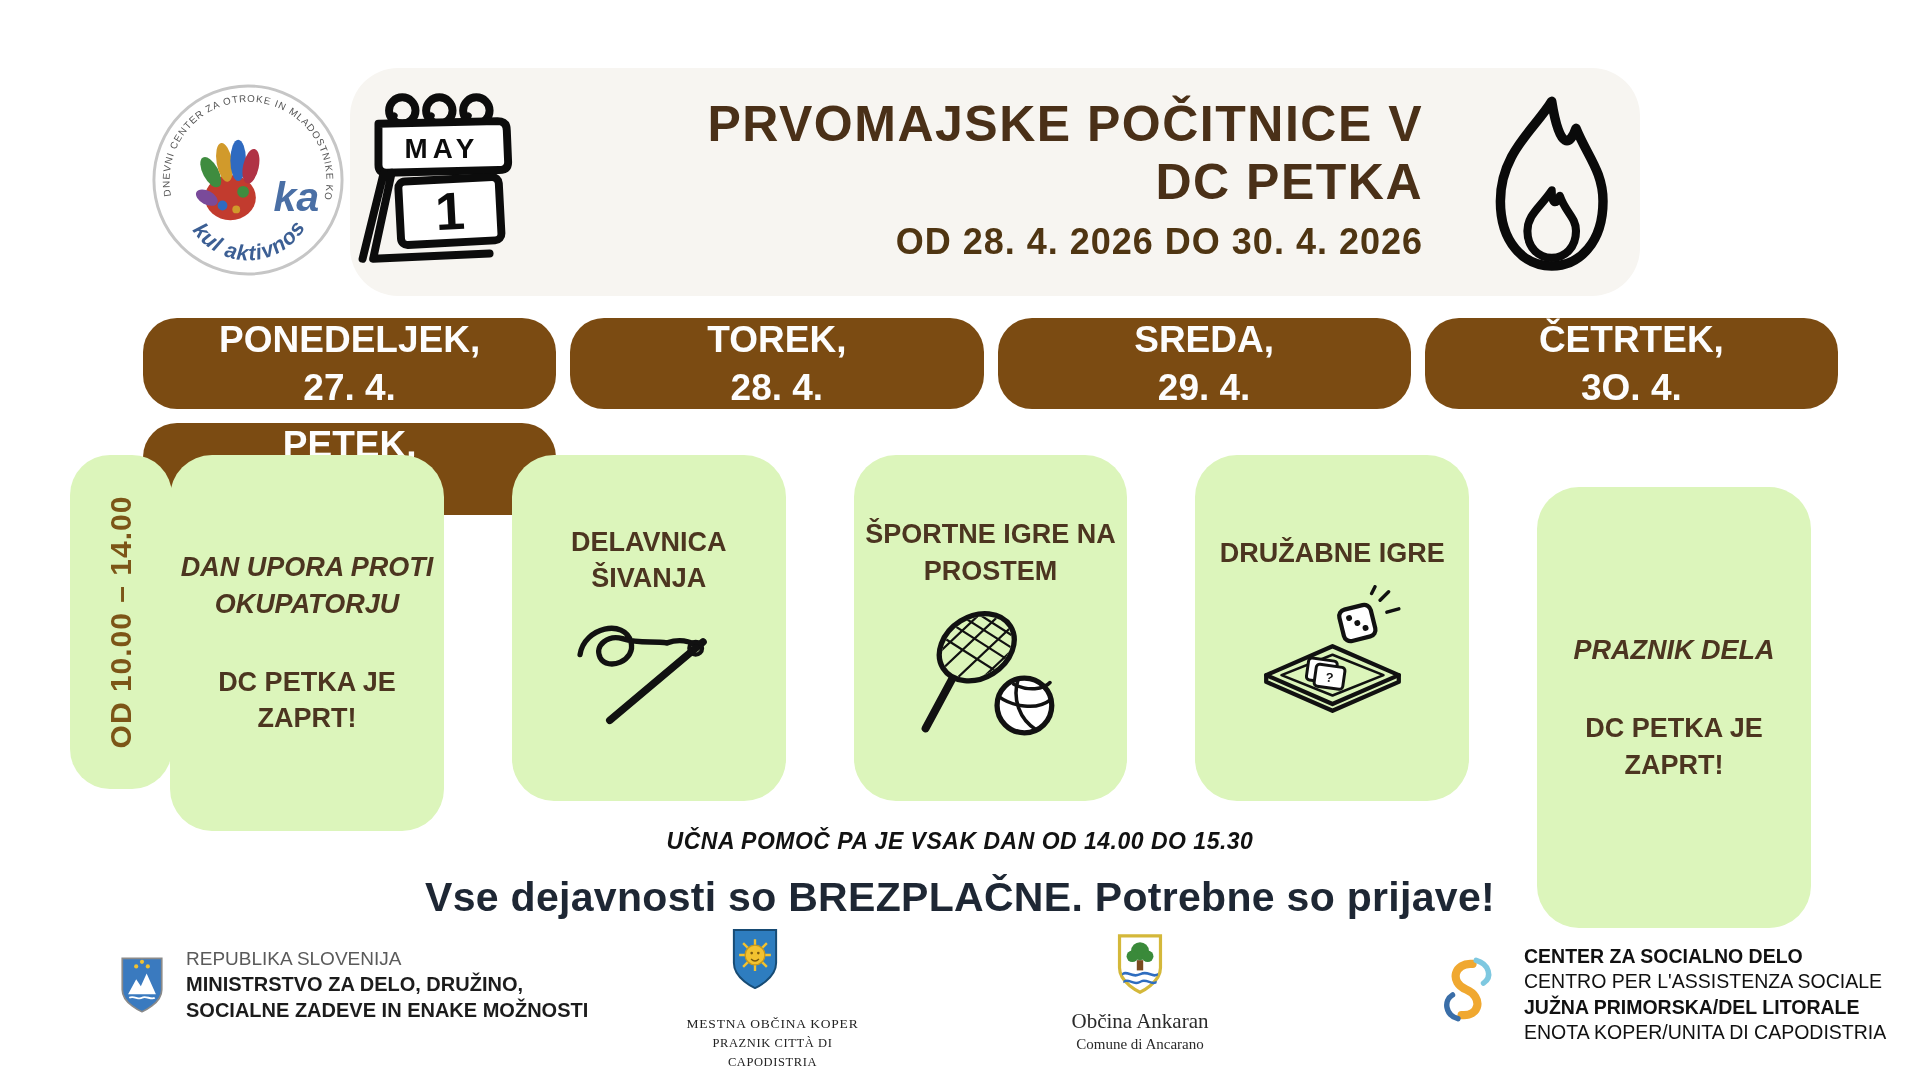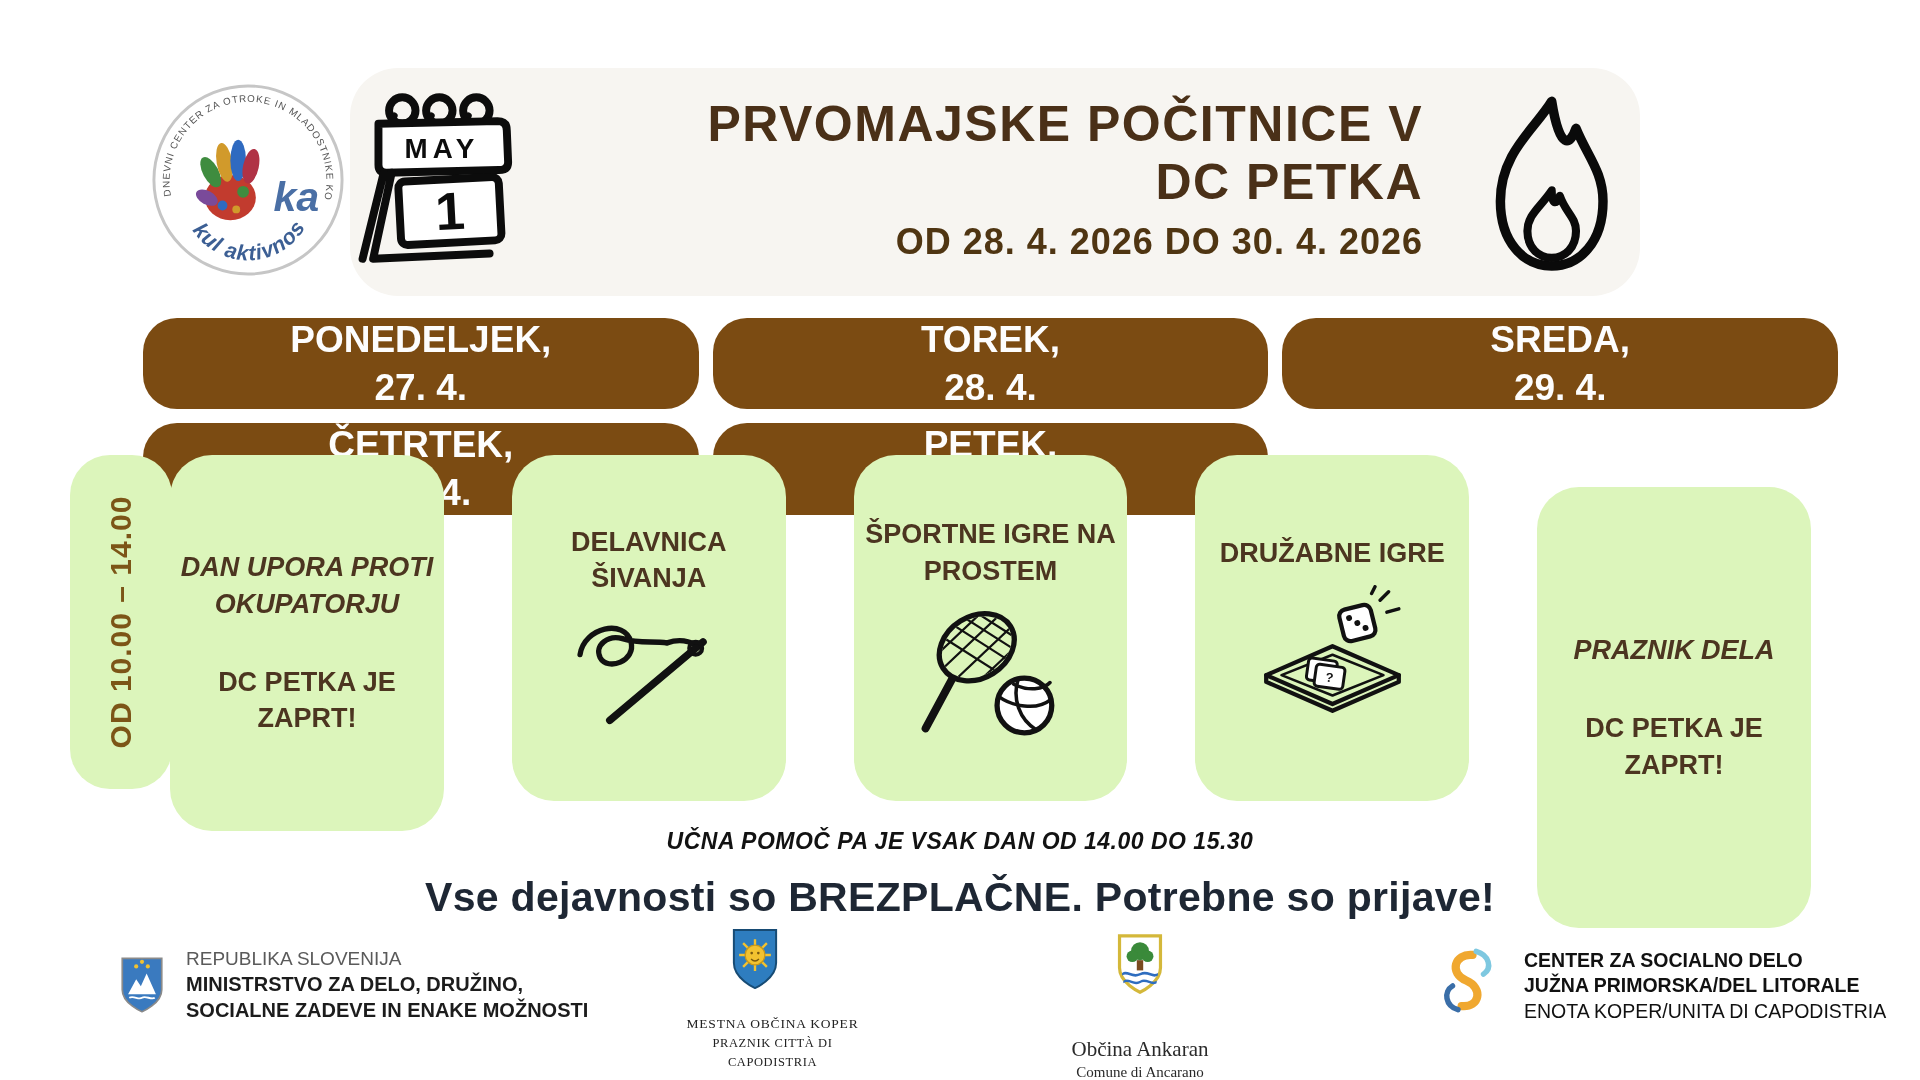--- a/index.html
+++ b/index.html
@@ -9,21 +9,21 @@
   .header-band{position:absolute;left:350px;top:68px;width:1290px;height:228px;
                background:#f7f5f1;border-radius:48px;}
   .logo{position:absolute;left:150px;top:82px;width:196px;height:196px;}
   .calendar{position:absolute;left:352px;top:88px;width:172px;height:188px;}
   .fire{position:absolute;left:1468px;top:76px;width:162px;height:218px;}
   .titleblock{position:absolute;left:563px;top:95px;width:860px;text-align:right;}
   .title{font-size:50px;font-weight:bold;color:#4a3018;letter-spacing:1.5px;line-height:1.16;}
   .subtitle{margin-top:10px;font-size:36px;font-weight:bold;color:#4f3512;letter-spacing:1px;}
   
   .pills{position:absolute;left:143px;top:318px;width:1695px;height:124px;
-         display:grid;grid-template-columns:repeat(3,1fr);gap:14px;}
+         display:grid;grid-template-columns:repeat(4,1fr);gap:14px;}
   .pill{background:#7b4b12;border-radius:34px;color:#fdfdfd;text-align:center;
         display:flex;flex-direction:column;justify-content:center;gap:4px;
         font-size:37px;font-weight:bold;line-height:1.18;}
   
   .timecol{position:absolute;left:70px;top:455px;width:102px;height:334px;background:#dcf5bb;
            border-radius:40px;display:flex;align-items:center;justify-content:center;}
   .timecol span{transform:rotate(-90deg);white-space:nowrap;font-size:30px;font-weight:bold;
                 color:#7c5517;letter-spacing:1px;}
   
   .cards{position:absolute;left:143px;top:455px;width:1695px;
@@ -51,21 +51,21 @@
   .p-ministry .l2,.p-ministry .l3{font-size:20px;font-weight:bold;color:#1c1c1c;}
   .p-col{flex-direction:column;text-align:center;}
   .p-koper{left:645px;top:926px;width:220px;}
   .p-koper .ptext{margin-top:22px;line-height:1.5;font-family:"Liberation Serif","DejaVu Serif",serif;
                   color:#222;margin-left:35px;}
   .p-koper .l1{font-size:13.5px;letter-spacing:.8px;}
   .p-koper .l2{font-size:12.5px;letter-spacing:.6px;}
   .p-ankaran{left:1030px;top:932px;width:220px;}
   .p-ankaran .ptext{margin-top:12px;font-family:"Liberation Serif","DejaVu Serif",serif;color:#2a2a2a;
                     line-height:1.3;}
-  .p-ankaran .l1{font-size:21px;margin-top:28px;}
+  .p-ankaran .l1{font-size:21px;}
   .p-ankaran .l2{font-size:15px;}
   .p-csd{left:1436px;top:944px;}
   .p-csd .ptext{margin-left:24px;line-height:1.3;color:#111;font-size:19.5px;}
   .p-csd .l1,.p-csd .l3{font-weight:bold;}
   svg{display:block;}
 </style>
 </head>
 <body>
 
 <div class="poster">
@@ -283,18 +283,19 @@
   </div>
 
   <div class="partner p-csd">
     <svg viewBox="0 0 70 92" width="64" height="84" fill="none" stroke-linecap="round">
       <path d="M40 12 C20 10 14 32 33 40 C52 48 48 70 28 68" stroke="#f0a830" stroke-width="9"></path>
       <path d="M44 8 C58 12 62 26 52 33" stroke="#7ec8e0" stroke-width="6"></path>
       <path d="M24 72 C10 68 8 52 18 46" stroke="#3a6ea8" stroke-width="6"></path>
     </svg>
     <div class="ptext">
       <div class="l1">CENTER ZA SOCIALNO DELO</div>
+      <div class="l2">CENTRO PER L'ASSISTENZA SOCIALE</div>
       <div class="l3">JUŽNA PRIMORSKA/DEL LITORALE</div>
       <div class="l4">ENOTA KOPER/UNITA DI CAPODISTRIA</div>
     </div>
   </div>
 
 </div>
 
 </body></html>

